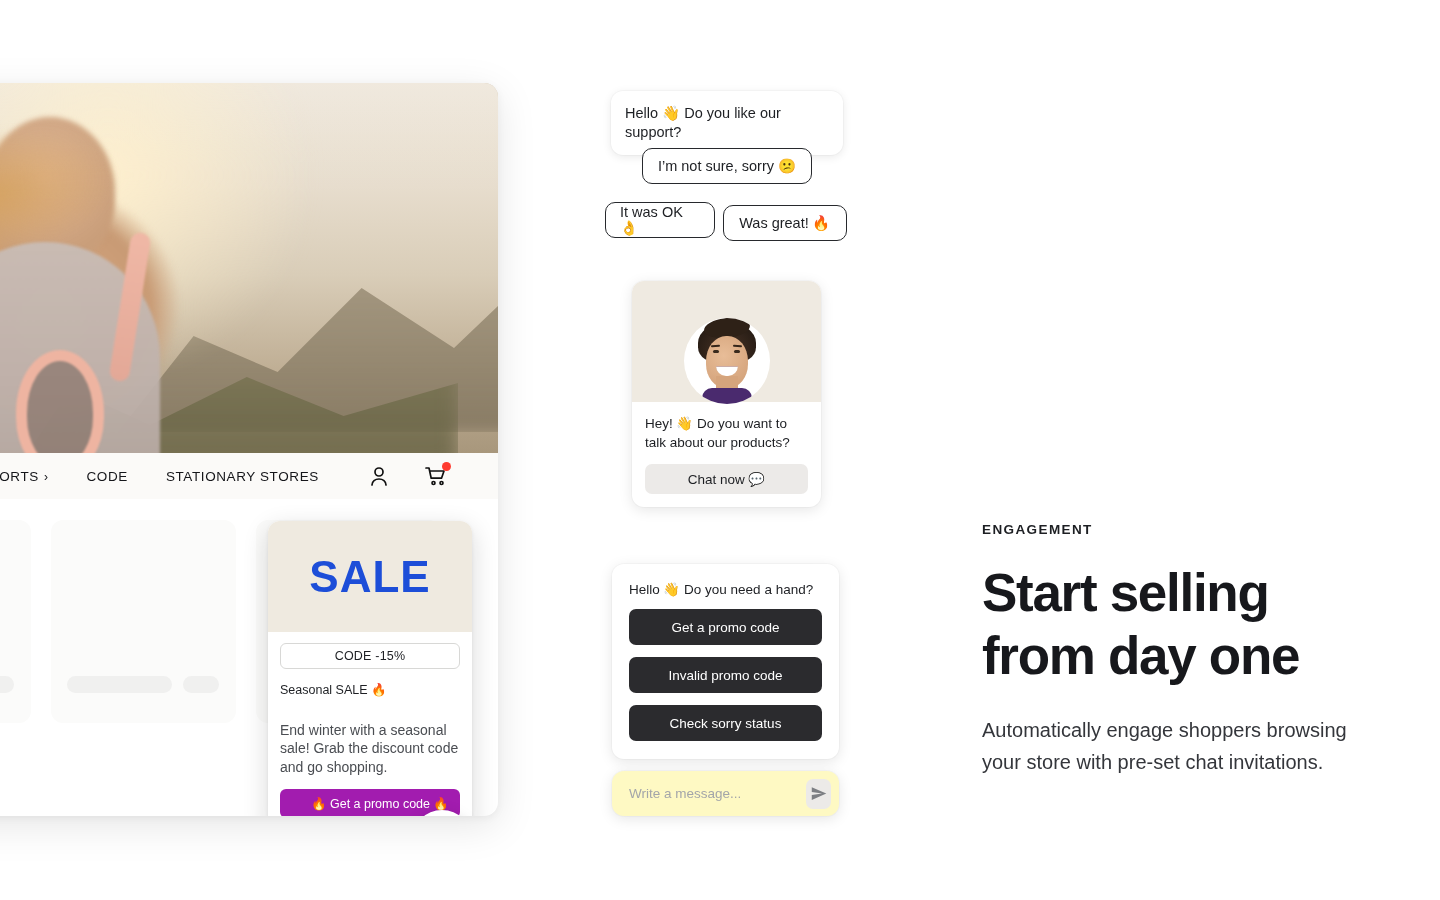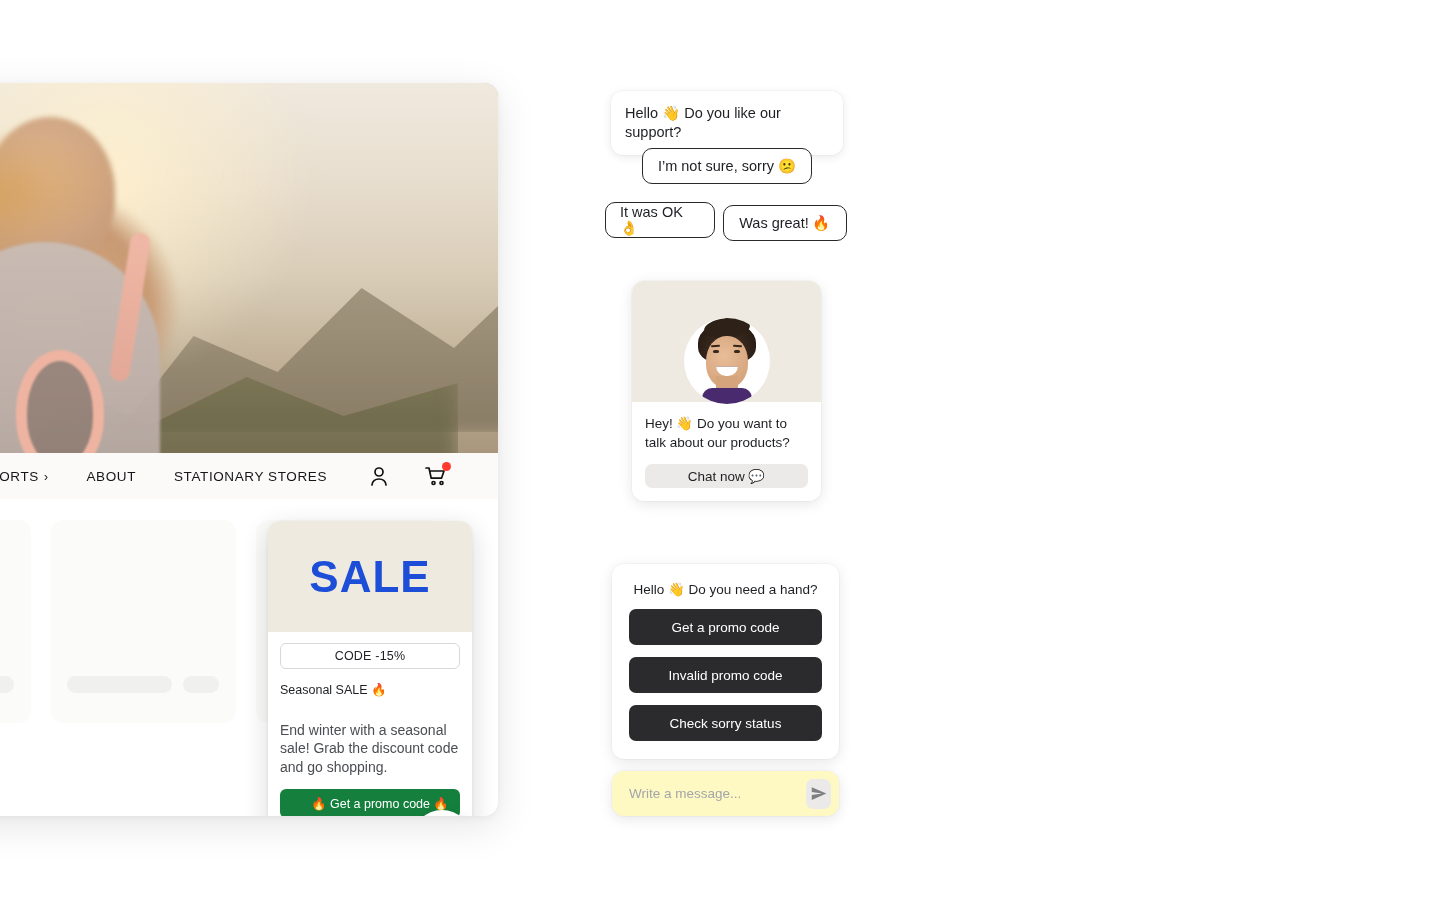--- a/index.html
+++ b/index.html
@@ -152,21 +152,21 @@
   }
   .sale-body { padding:11px 12px 13px 12px; }
   .code-pill {
     height:26px; border:1px solid #d8d8d6; border-radius:6px;
     display:flex; align-items:center; justify-content:center;
     font-size:12.5px; color:#1e2024; letter-spacing:.2px;
   }
   .sale-title { margin-top:13px; font-size:12.5px; color:#1e2024; }
   .sale-text { margin-top:24px; font-size:14px; line-height:1.32; color:#4a4d52; }
   .sale-cta {
-    margin-top:13px; height:29px; border-radius:6px; background:#15803d;
+    margin-top:13px; height:29px; border-radius:6px; background:#a21caf;
     color:#fff; font-size:12.5px;
     display:flex; align-items:center; justify-content:center; gap:6px;
     cursor:pointer;
     padding-left:20px;
   }
 
   
   .chat-launcher {
     position:absolute; left:592px; top:727px;
     width:60px; height:60px; border-radius:50%;
@@ -235,32 +235,32 @@
     box-shadow: inset 0 1px 0 rgba(150,90,80,.5);
   }
   .av-shirt {
     position:absolute; left:18px; bottom:0; width:50px; height:16px;
     border-radius:10px 10px 0 0; background:#4a2a6e;
   }
   .av-neck { position:absolute; left:32px; bottom:10px; width:22px; height:18px; background:#d5a47c; }
   .invite-body { padding:12px 13px 13px 13px; }
   .invite-text { font-size:13.5px; line-height:1.42; color:#1d1f23; }
   .invite-btn {
-    margin-top:12px; height:24px; border-radius:7px;
+    margin-top:12px; height:30px; border-radius:7px;
     background:#eceae8; color:#1d1f23; font-size:13.5px;
     display:flex; align-items:center; justify-content:center; gap:6px;
     cursor:pointer;
   }
 
   .widget-card {
     position:absolute; left:8px; top:564px; width:227px;
     background:#fff; border-radius:12px; padding:17px 17px 18px 17px;
     box-shadow: 0 3px 14px rgba(0,0,0,.10), 0 0 0 1px rgba(0,0,0,.025);
   }
-  .widget-greet { font-size:13.5px; color:#1d1f23; text-align:center; }
+  .widget-greet { font-size:13.5px; color:#1d1f23; }
   .widget-btn {
     margin-top:12px; height:36px; border-radius:7px;
     background:#2b2b2e; color:#fff; font-size:13.5px;
     display:flex; align-items:center; justify-content:center;
     cursor:pointer;
   }
   .composer {
     position:absolute; left:8px; top:771px; width:227px; height:45px;
     background:#fef9c3; border-radius:12px;
     box-shadow: 0 3px 14px rgba(0,0,0,.10), 0 0 0 1px rgba(0,0,0,.025);
@@ -314,21 +314,21 @@
       <div class="hero-strapR"></div>
       <div class="hero-loop"></div>
       <div class="hero-fade"></div>
     </div>
 
     <div class="store-nav">
       <div class="nav-links">
         <div class="nav-link">
           <span>SPORTS</span><span class="nav-caret">›</span>
         </div>
-        <div class="nav-link">ABOUT</div>
+        <div class="nav-link">CODE</div>
         <div class="nav-link">STATIONARY STORES</div>
       </div>
       <div class="nav-icons">
         <div class="icon-btn">
           <svg width="24" height="24" viewBox="0 0 24 24" fill="none" stroke="#111" stroke-width="1.7" stroke-linecap="round">
             <circle cx="12" cy="8" r="4"></circle>
               <path d="M5 21c0-3.6 3.1-6 7-6s7 2.4 7 6"></path>
           </svg>
         </div>
         <div class="icon-btn">
@@ -415,14 +415,22 @@
     <div class="composer">
       <input type="text" placeholder="Write a message..." style="">
       <div class="send-btn">
         <svg width="17" height="17" viewBox="0 0 24 24" fill="#7d7f83">
           <path d="M2.5 21 23 12 2.5 3l.01 7L17 12 2.51 14z"></path>
         </svg>
       </div>
     </div>
   </div>
 
+  <div class="copy">
+    <div class="eyebrow">ENGAGEMENT</div>
+    <div class="headline">
+      <div>Start selling</div>
+      <div>from day one</div>
+    </div>
+    <div class="subcopy">Automatically engage shoppers browsing your store with pre-set chat invitations.</div>
+  </div>
 
 </div>
 
 </body></html>

